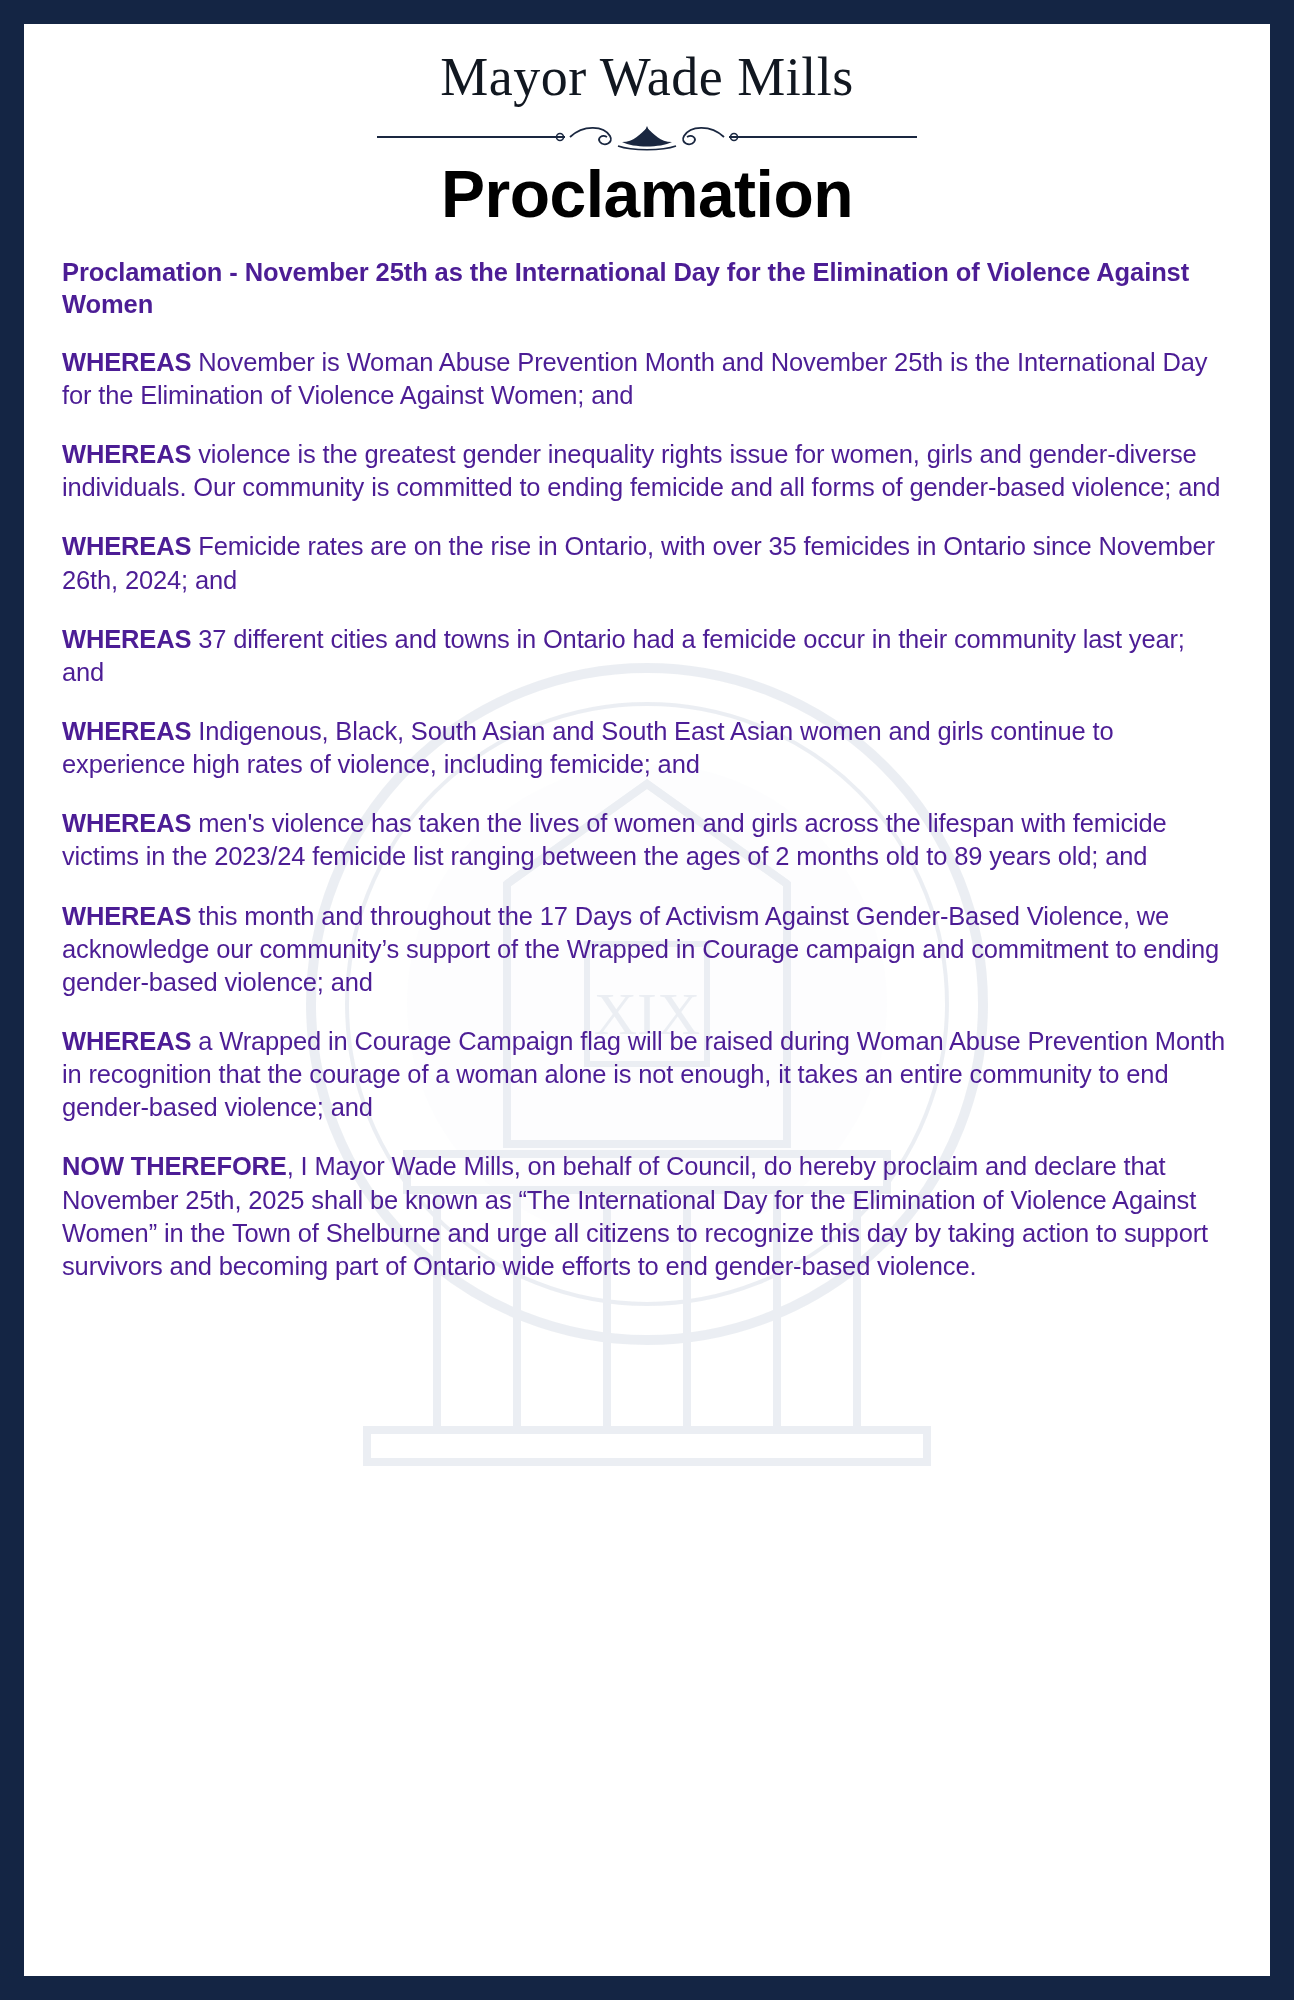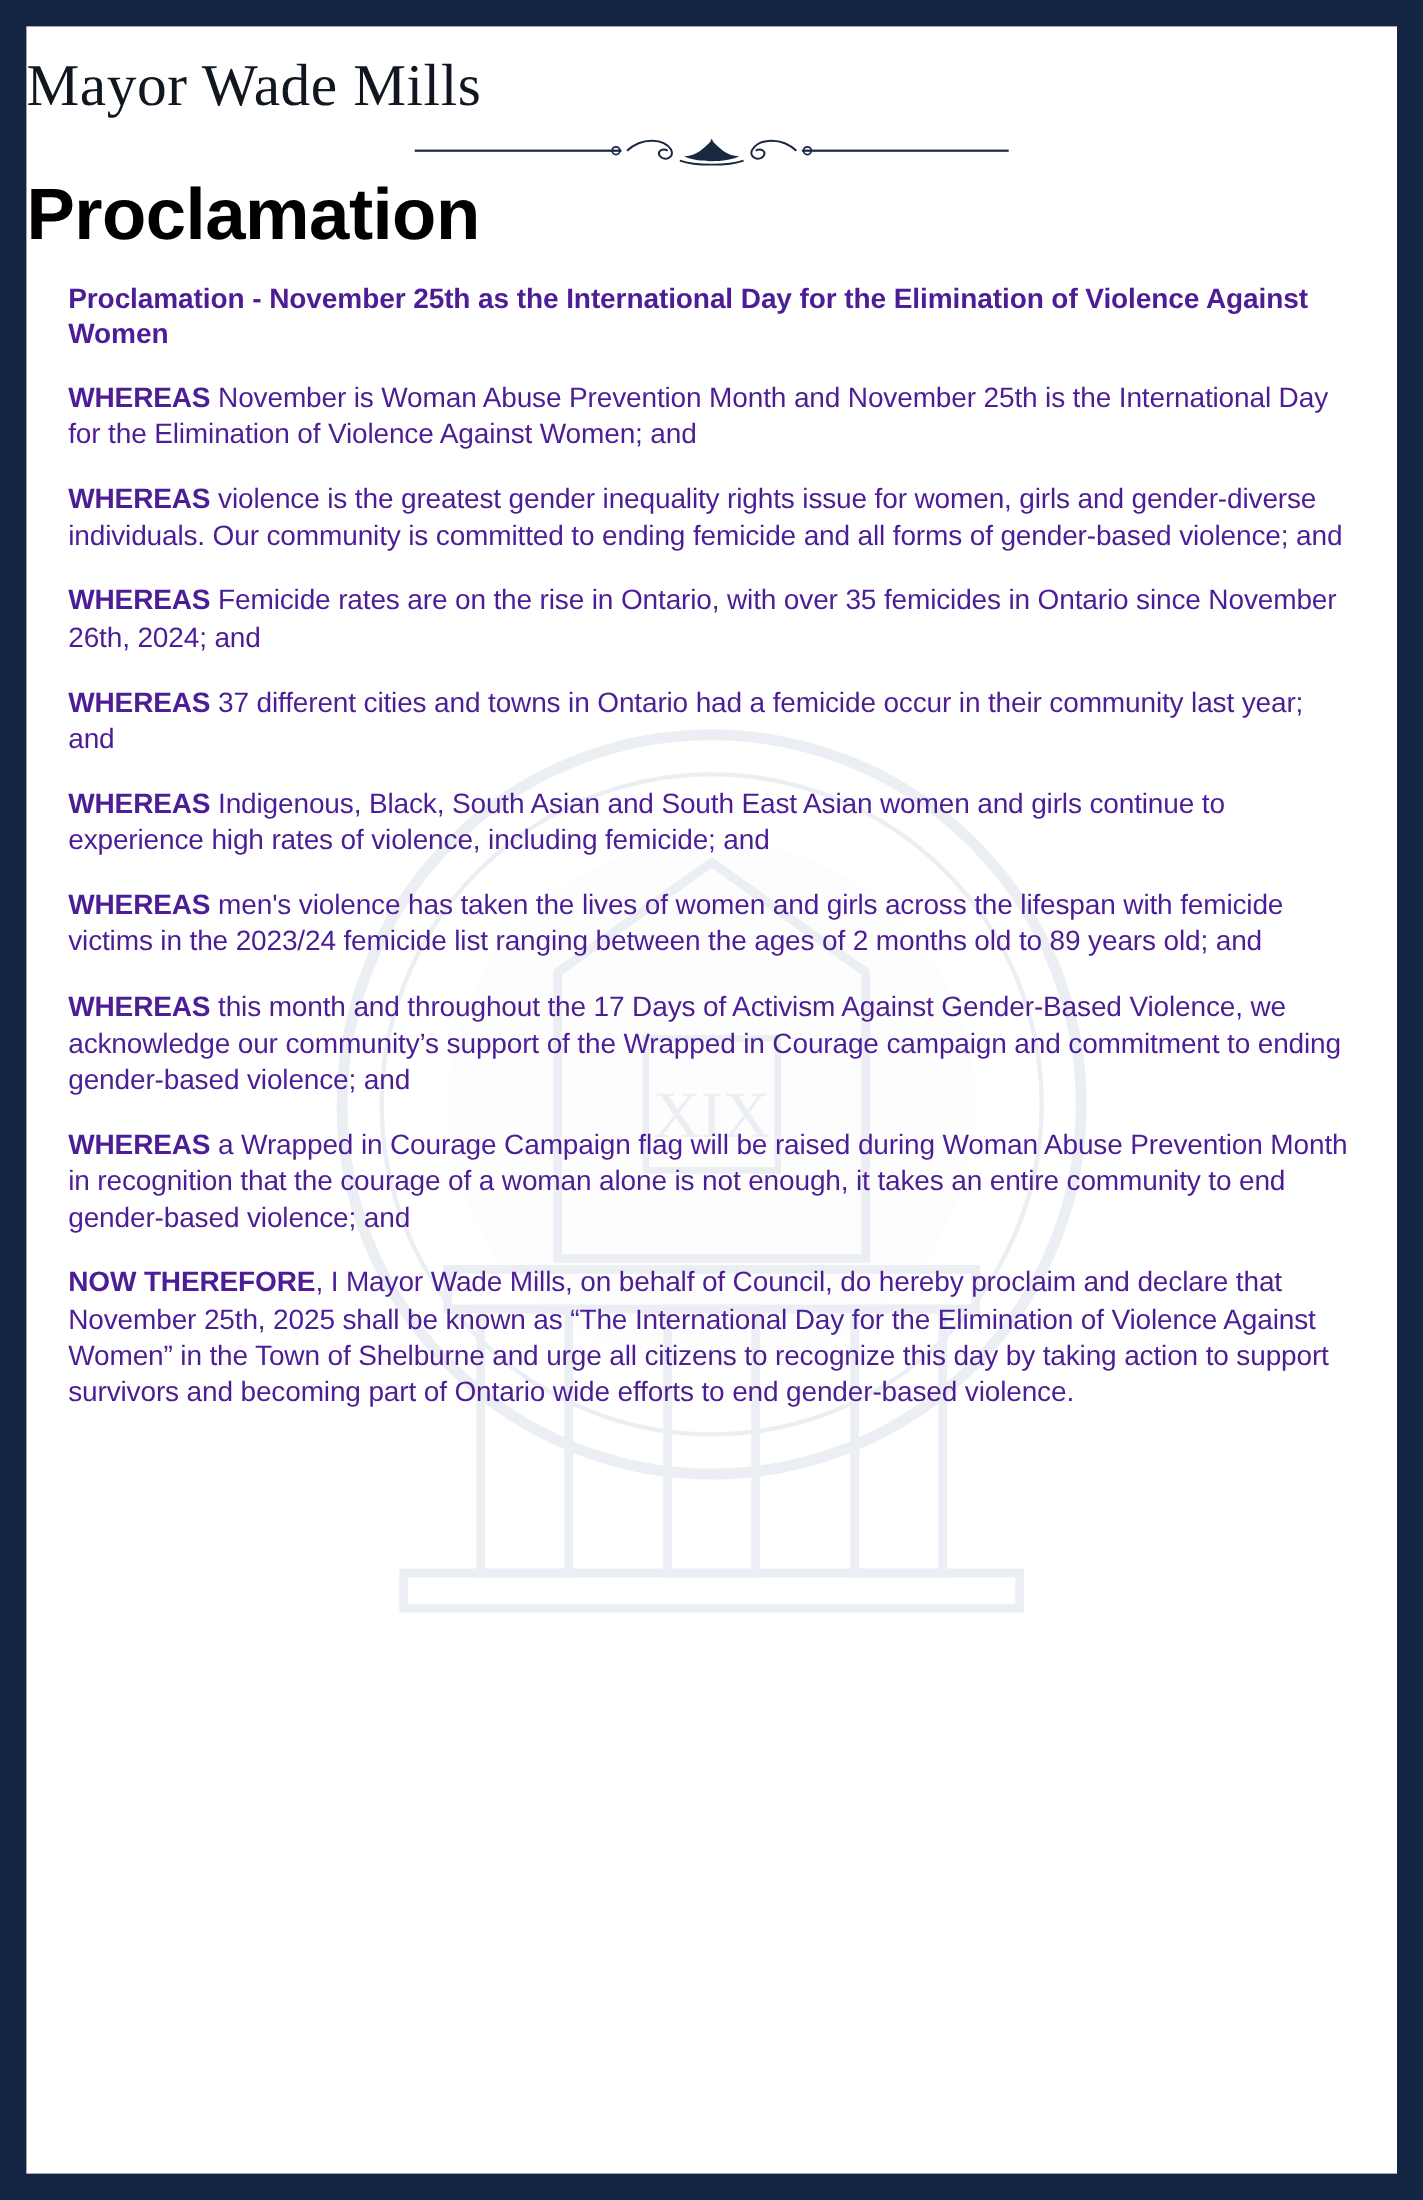--- a/index.html
+++ b/index.html
@@ -31,20 +31,21 @@
     width: 720px;
     height: 860px;
     opacity: 0.085;
     pointer-events: none;
   }
   .watermark svg { width: 100%; height: 100%; display: block; }
 
   .header {
     position: relative;
     padding-top: 24px;
+    text-align: center;
   }
   .mayor-name {
     font-family: "Liberation Serif", serif;
     font-size: 54px;
     letter-spacing: 0.5px;
     color: #111720;
     line-height: 1.08;
     font-weight: 400;
   }
   .rule-wrap {

